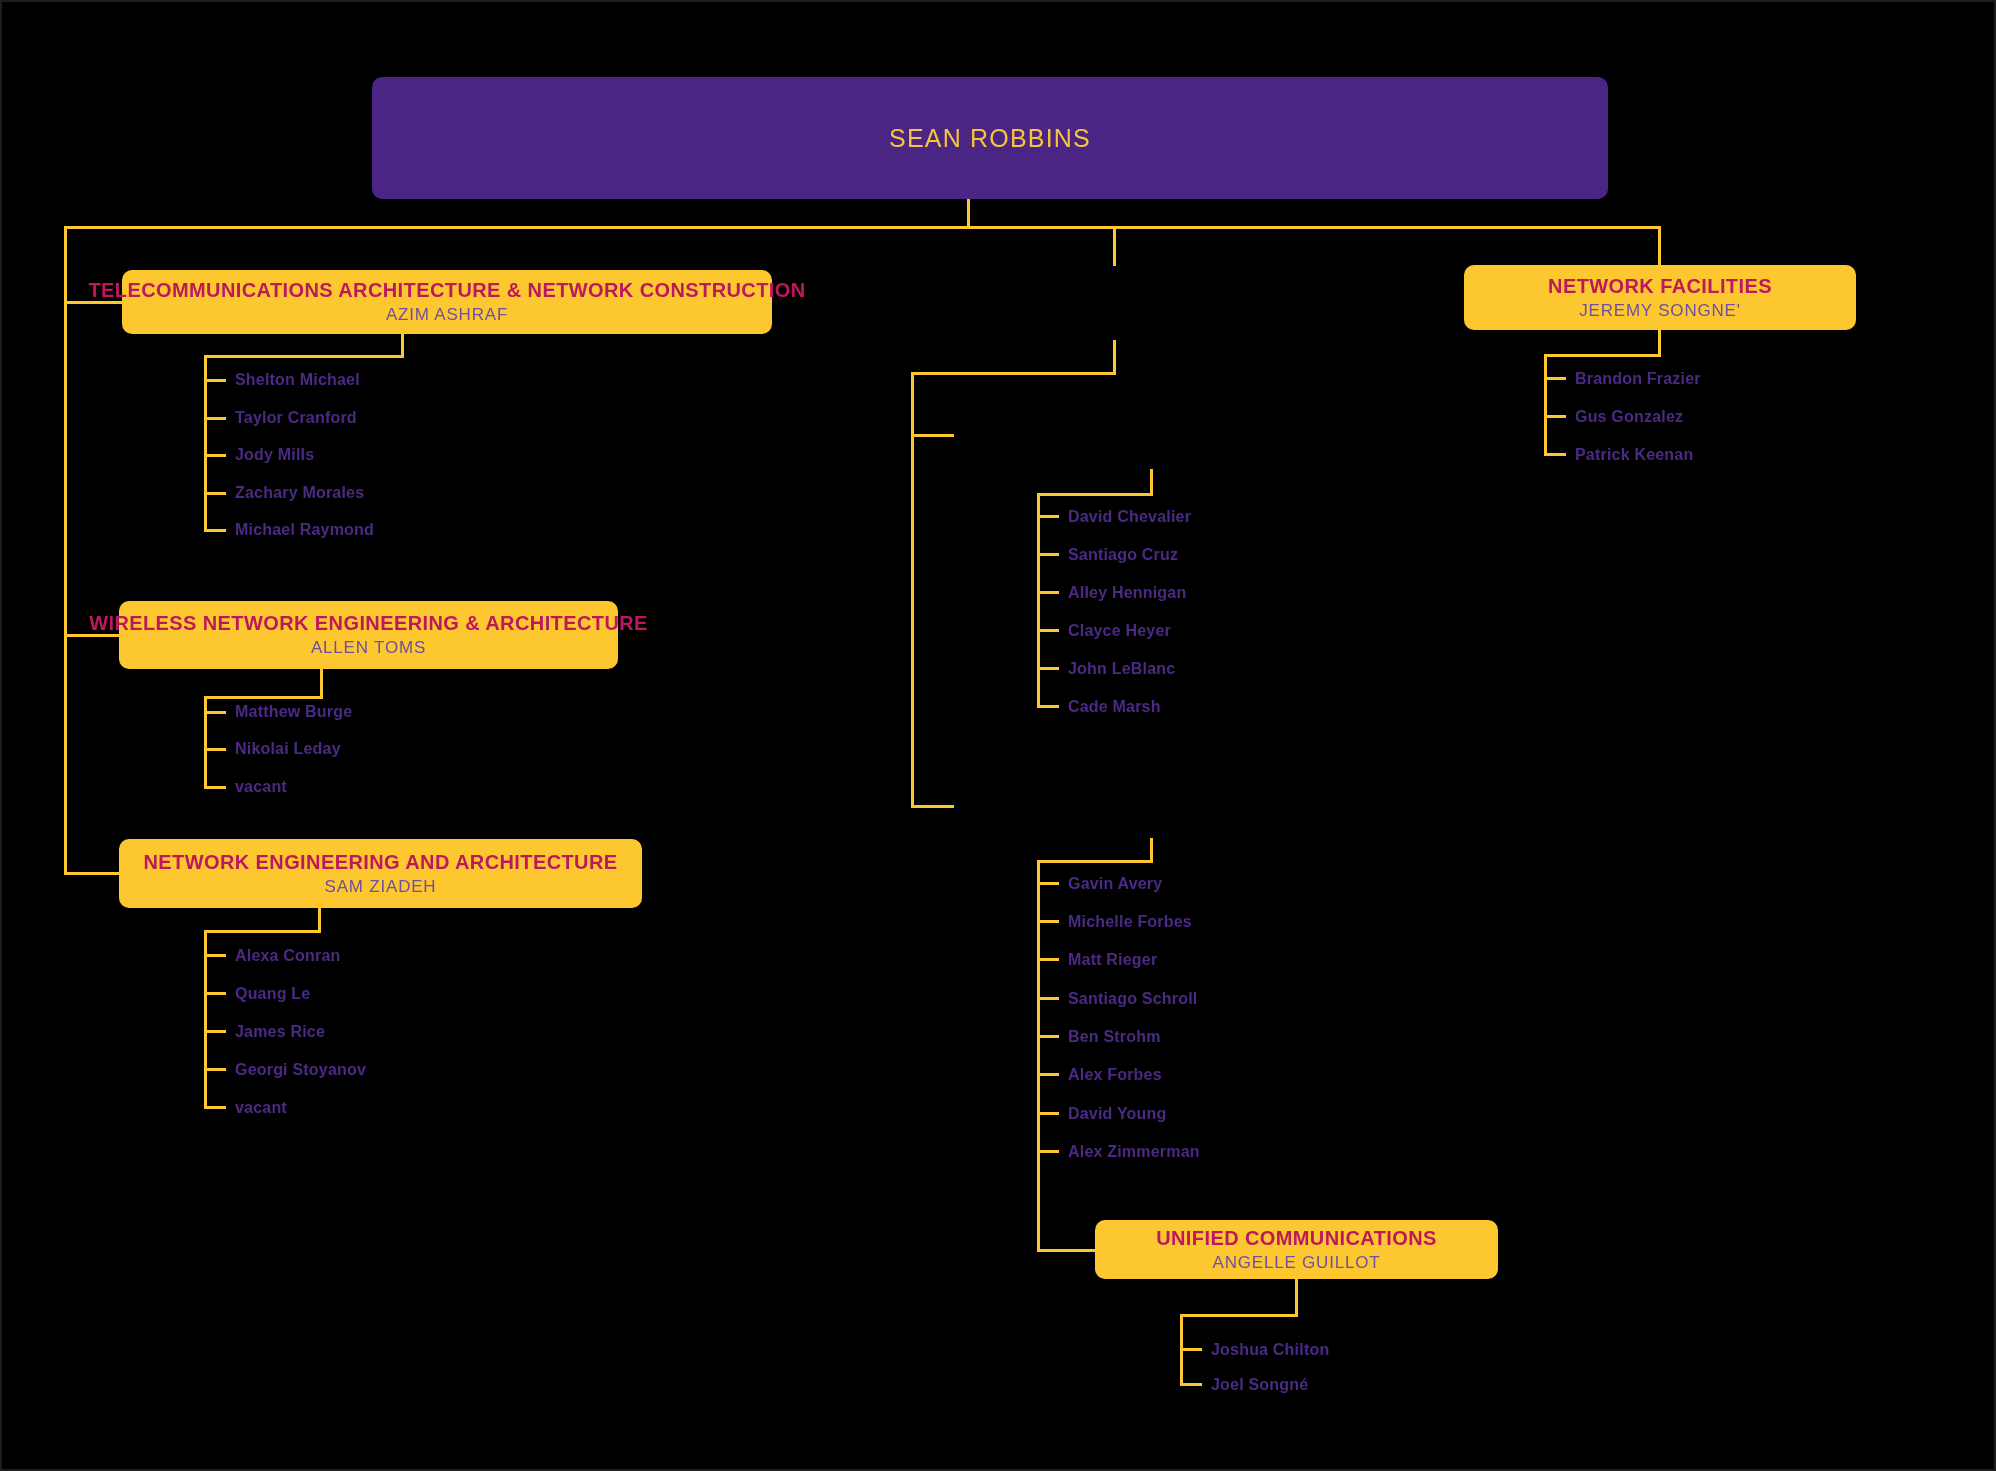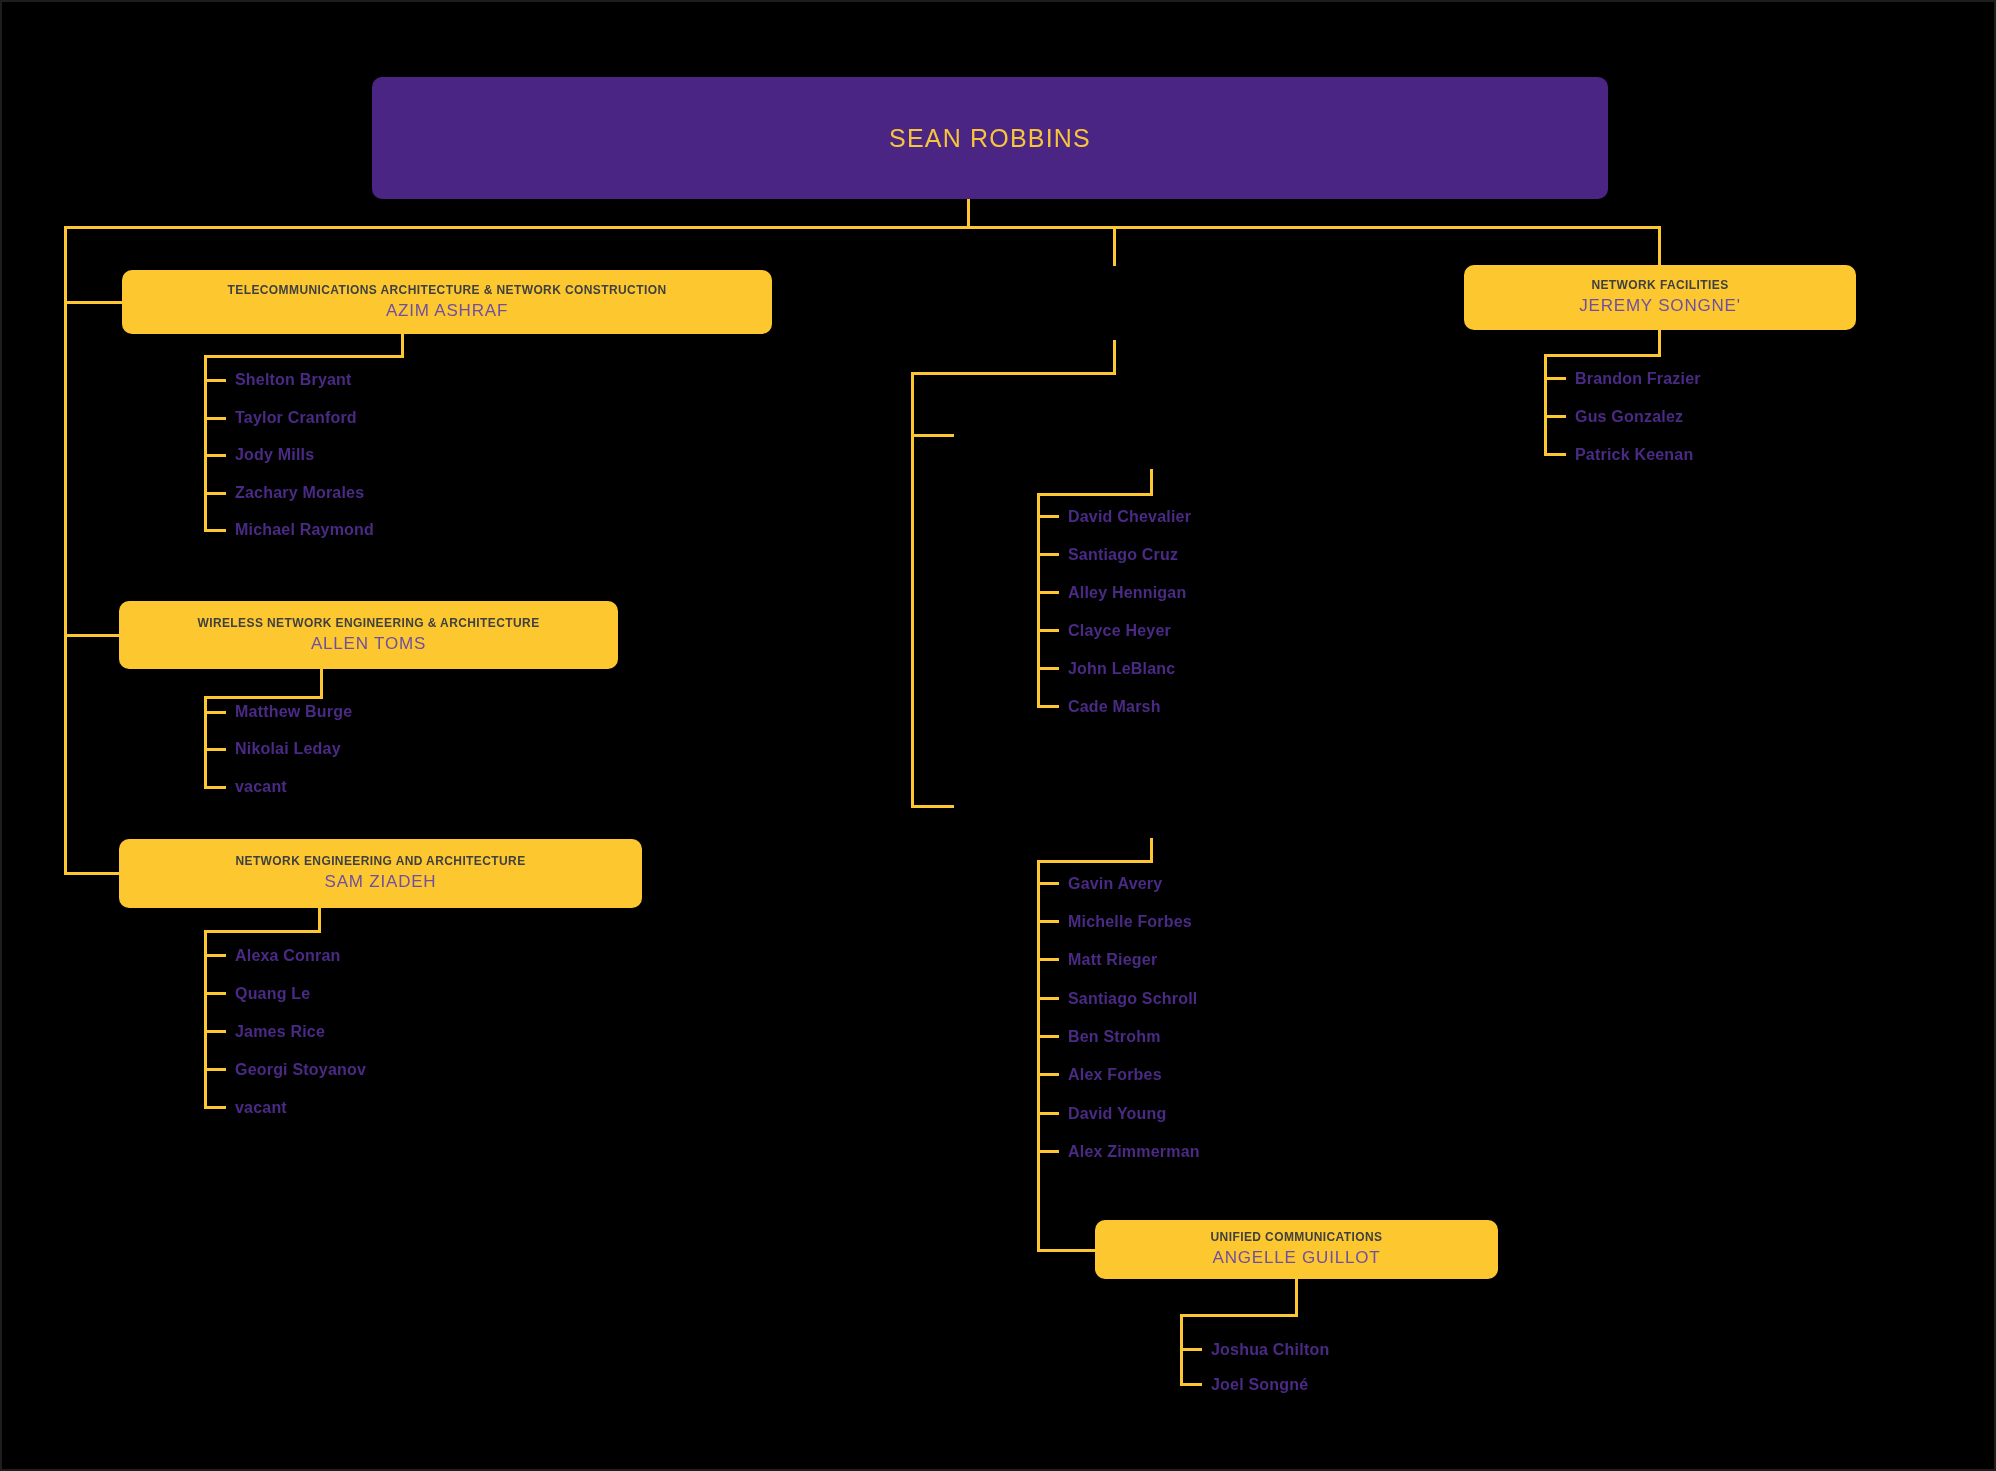--- a/index.html
+++ b/index.html
@@ -21,21 +21,21 @@
     position:absolute;
     background:#FDC82F;
     border-radius:10px;
     display:flex;flex-direction:column;
     align-items:center;justify-content:center;
     gap:5px;
     box-sizing:border-box;
     padding:6px 10px;
   }
   .box-title{
-    color:#404040;font-weight:bold;font-size:12px;
+    color:#be185d;font-weight:bold;font-size:20px;
     letter-spacing:.4px;white-space:nowrap;line-height:1.1;
   }
   .box-manager{
     color:#6F4FA3;font-size:17px;letter-spacing:.8px;
     white-space:nowrap;line-height:1.1;
   }
   .root{
     position:absolute;
     background:#4A2583;
     border-radius:10px;
@@ -164,21 +164,21 @@
   <div class="box" style="left:1093px;top:1218px;width:403px;height:59px">
     <div class="box-title">UNIFIED COMMUNICATIONS</div>
     <div class="box-manager">ANGELLE GUILLOT</div>
   </div>
 
   <div class="box" style="left:1462px;top:263px;width:392px;height:65px">
     <div class="box-title">NETWORK FACILITIES</div>
     <div class="box-manager">JEREMY SONGNE'</div>
   </div>
 
-  <span class="member" style="left:233px;top:368px">Shelton Bryant</span>
+  <span class="member" style="left:233px;top:368px">Shelton Michael</span>
   <span class="member" style="left:233px;top:406px">Taylor Cranford</span>
   <span class="member" style="left:233px;top:443px">Jody Mills</span>
   <span class="member" style="left:233px;top:481px">Zachary Morales</span>
   <span class="member" style="left:233px;top:518px">Michael Raymond</span>
 
   <span class="member" style="left:233px;top:700px">Matthew Burge</span>
   <span class="member" style="left:233px;top:737px">Nikolai Leday</span>
   <span class="member" style="left:233px;top:775px">vacant</span>
 
   <span class="member" style="left:233px;top:944px">Alexa Conran</span>

